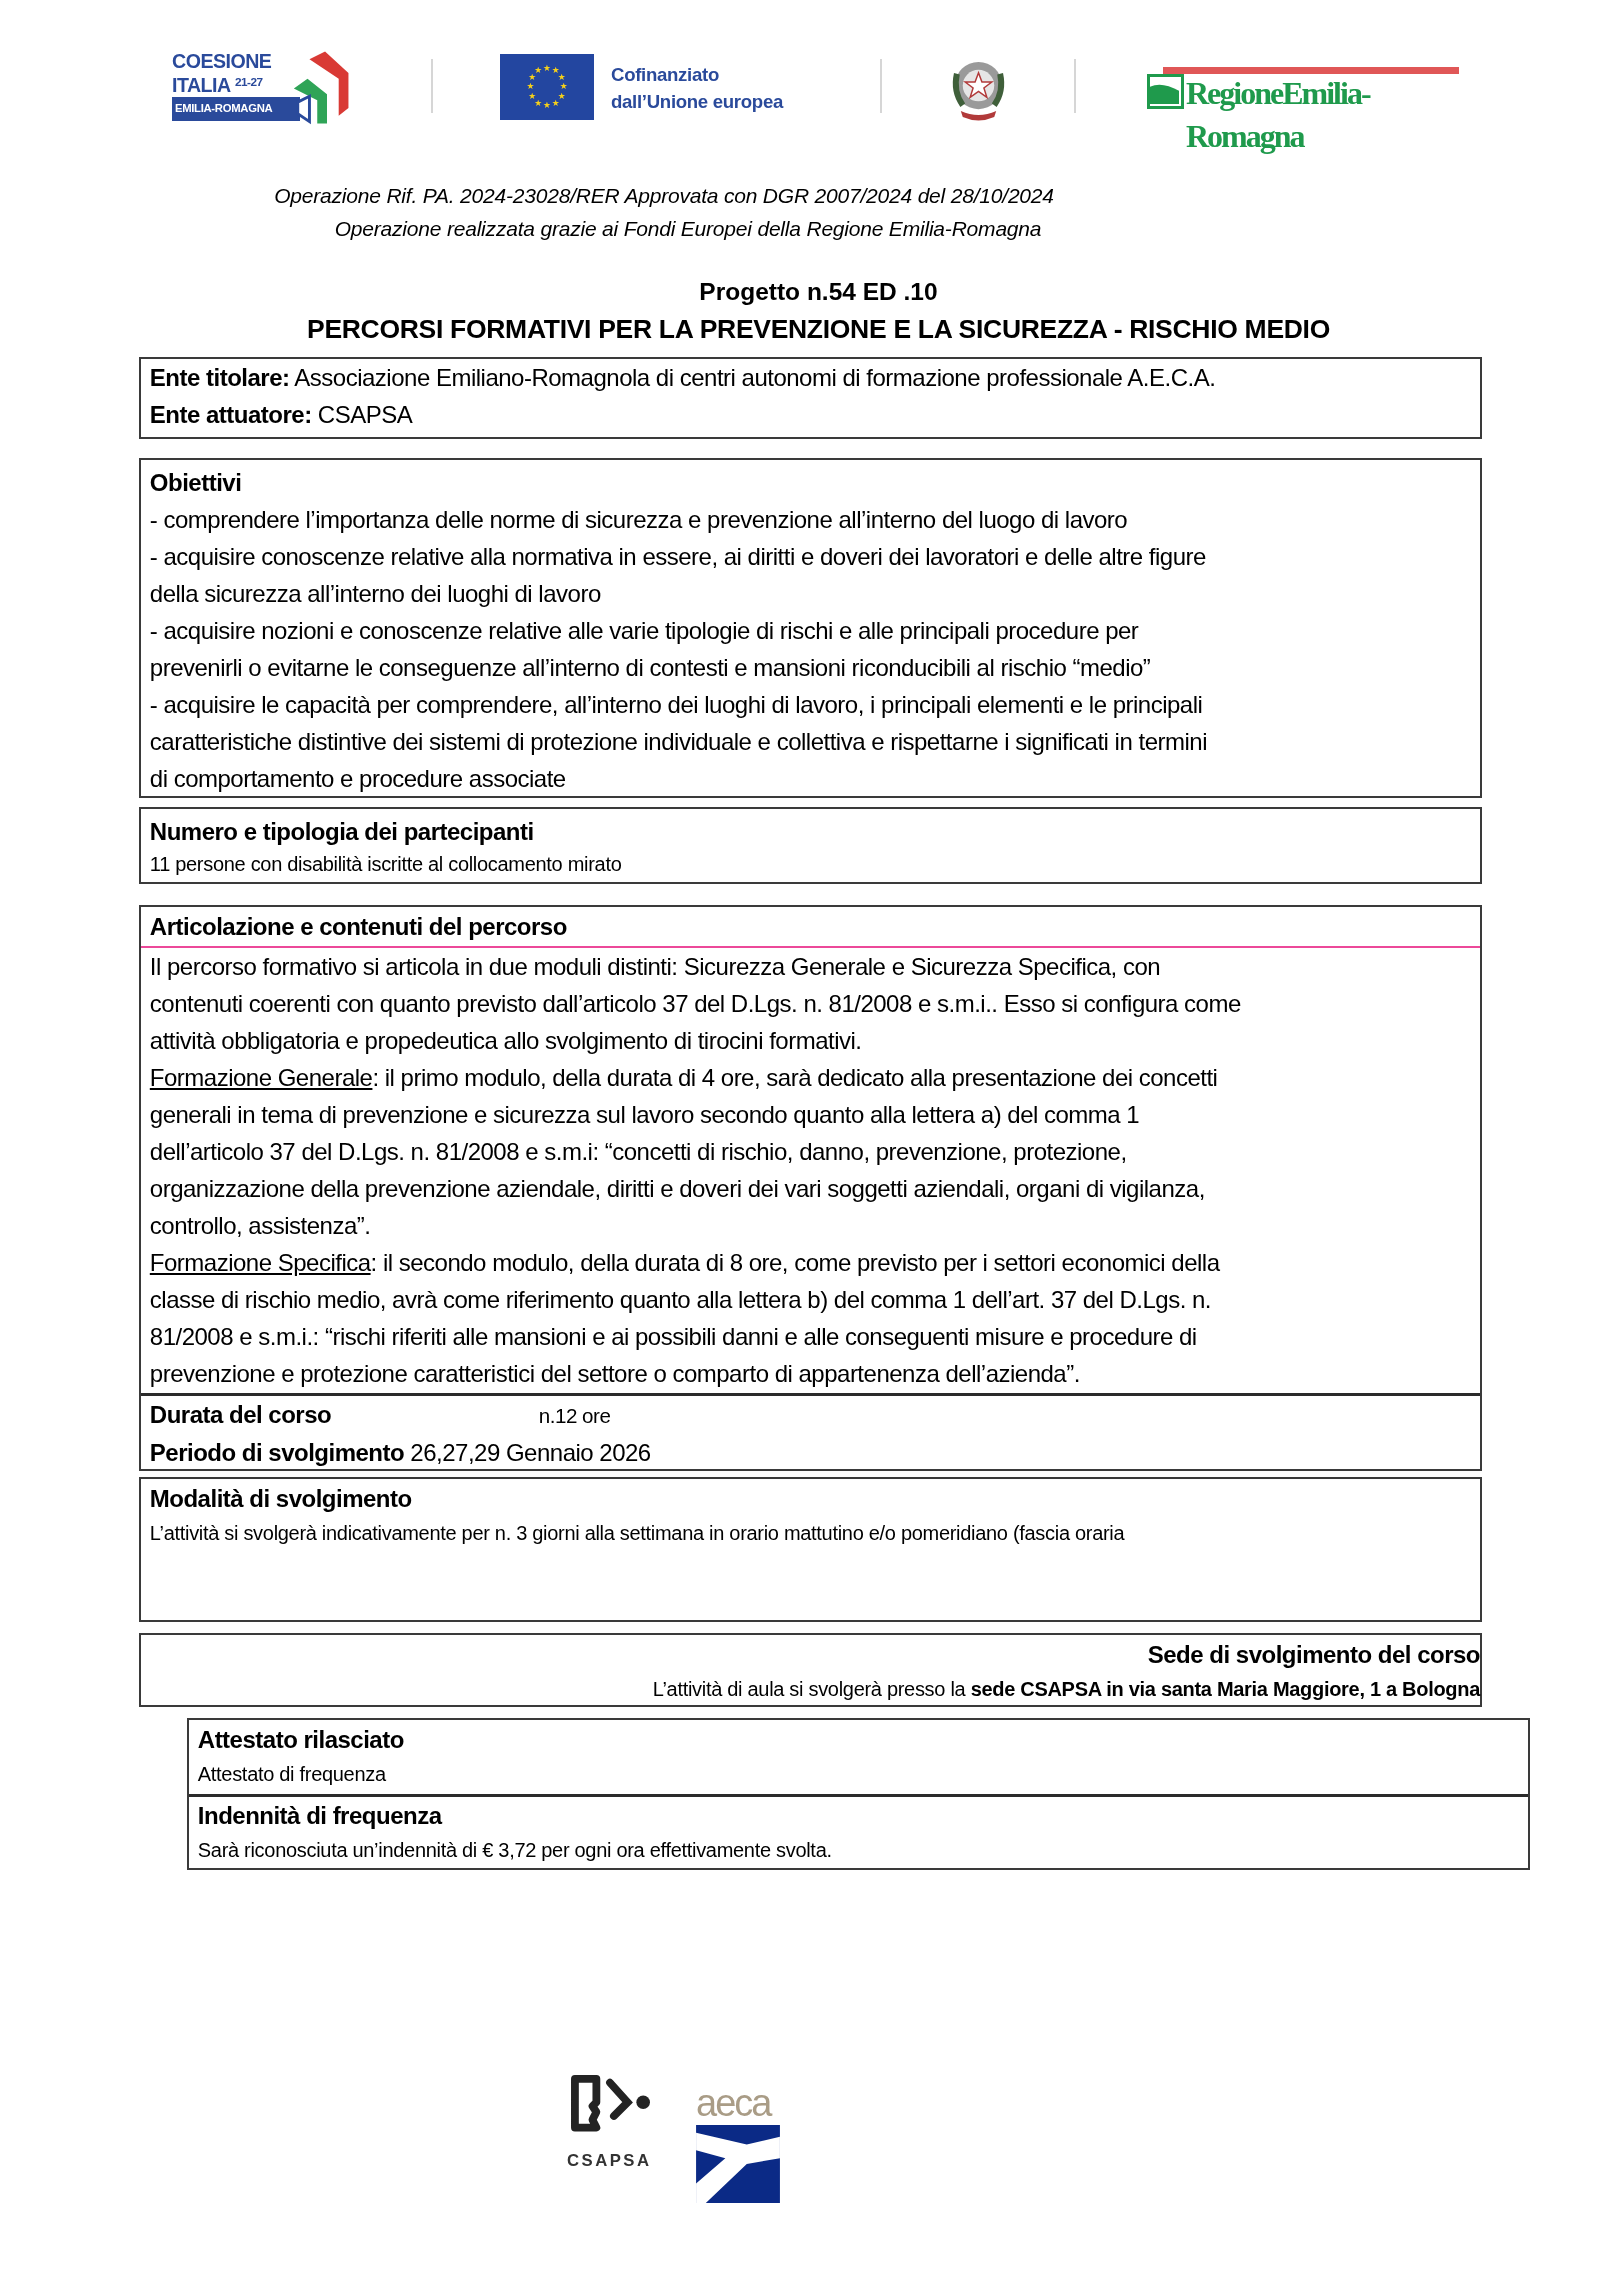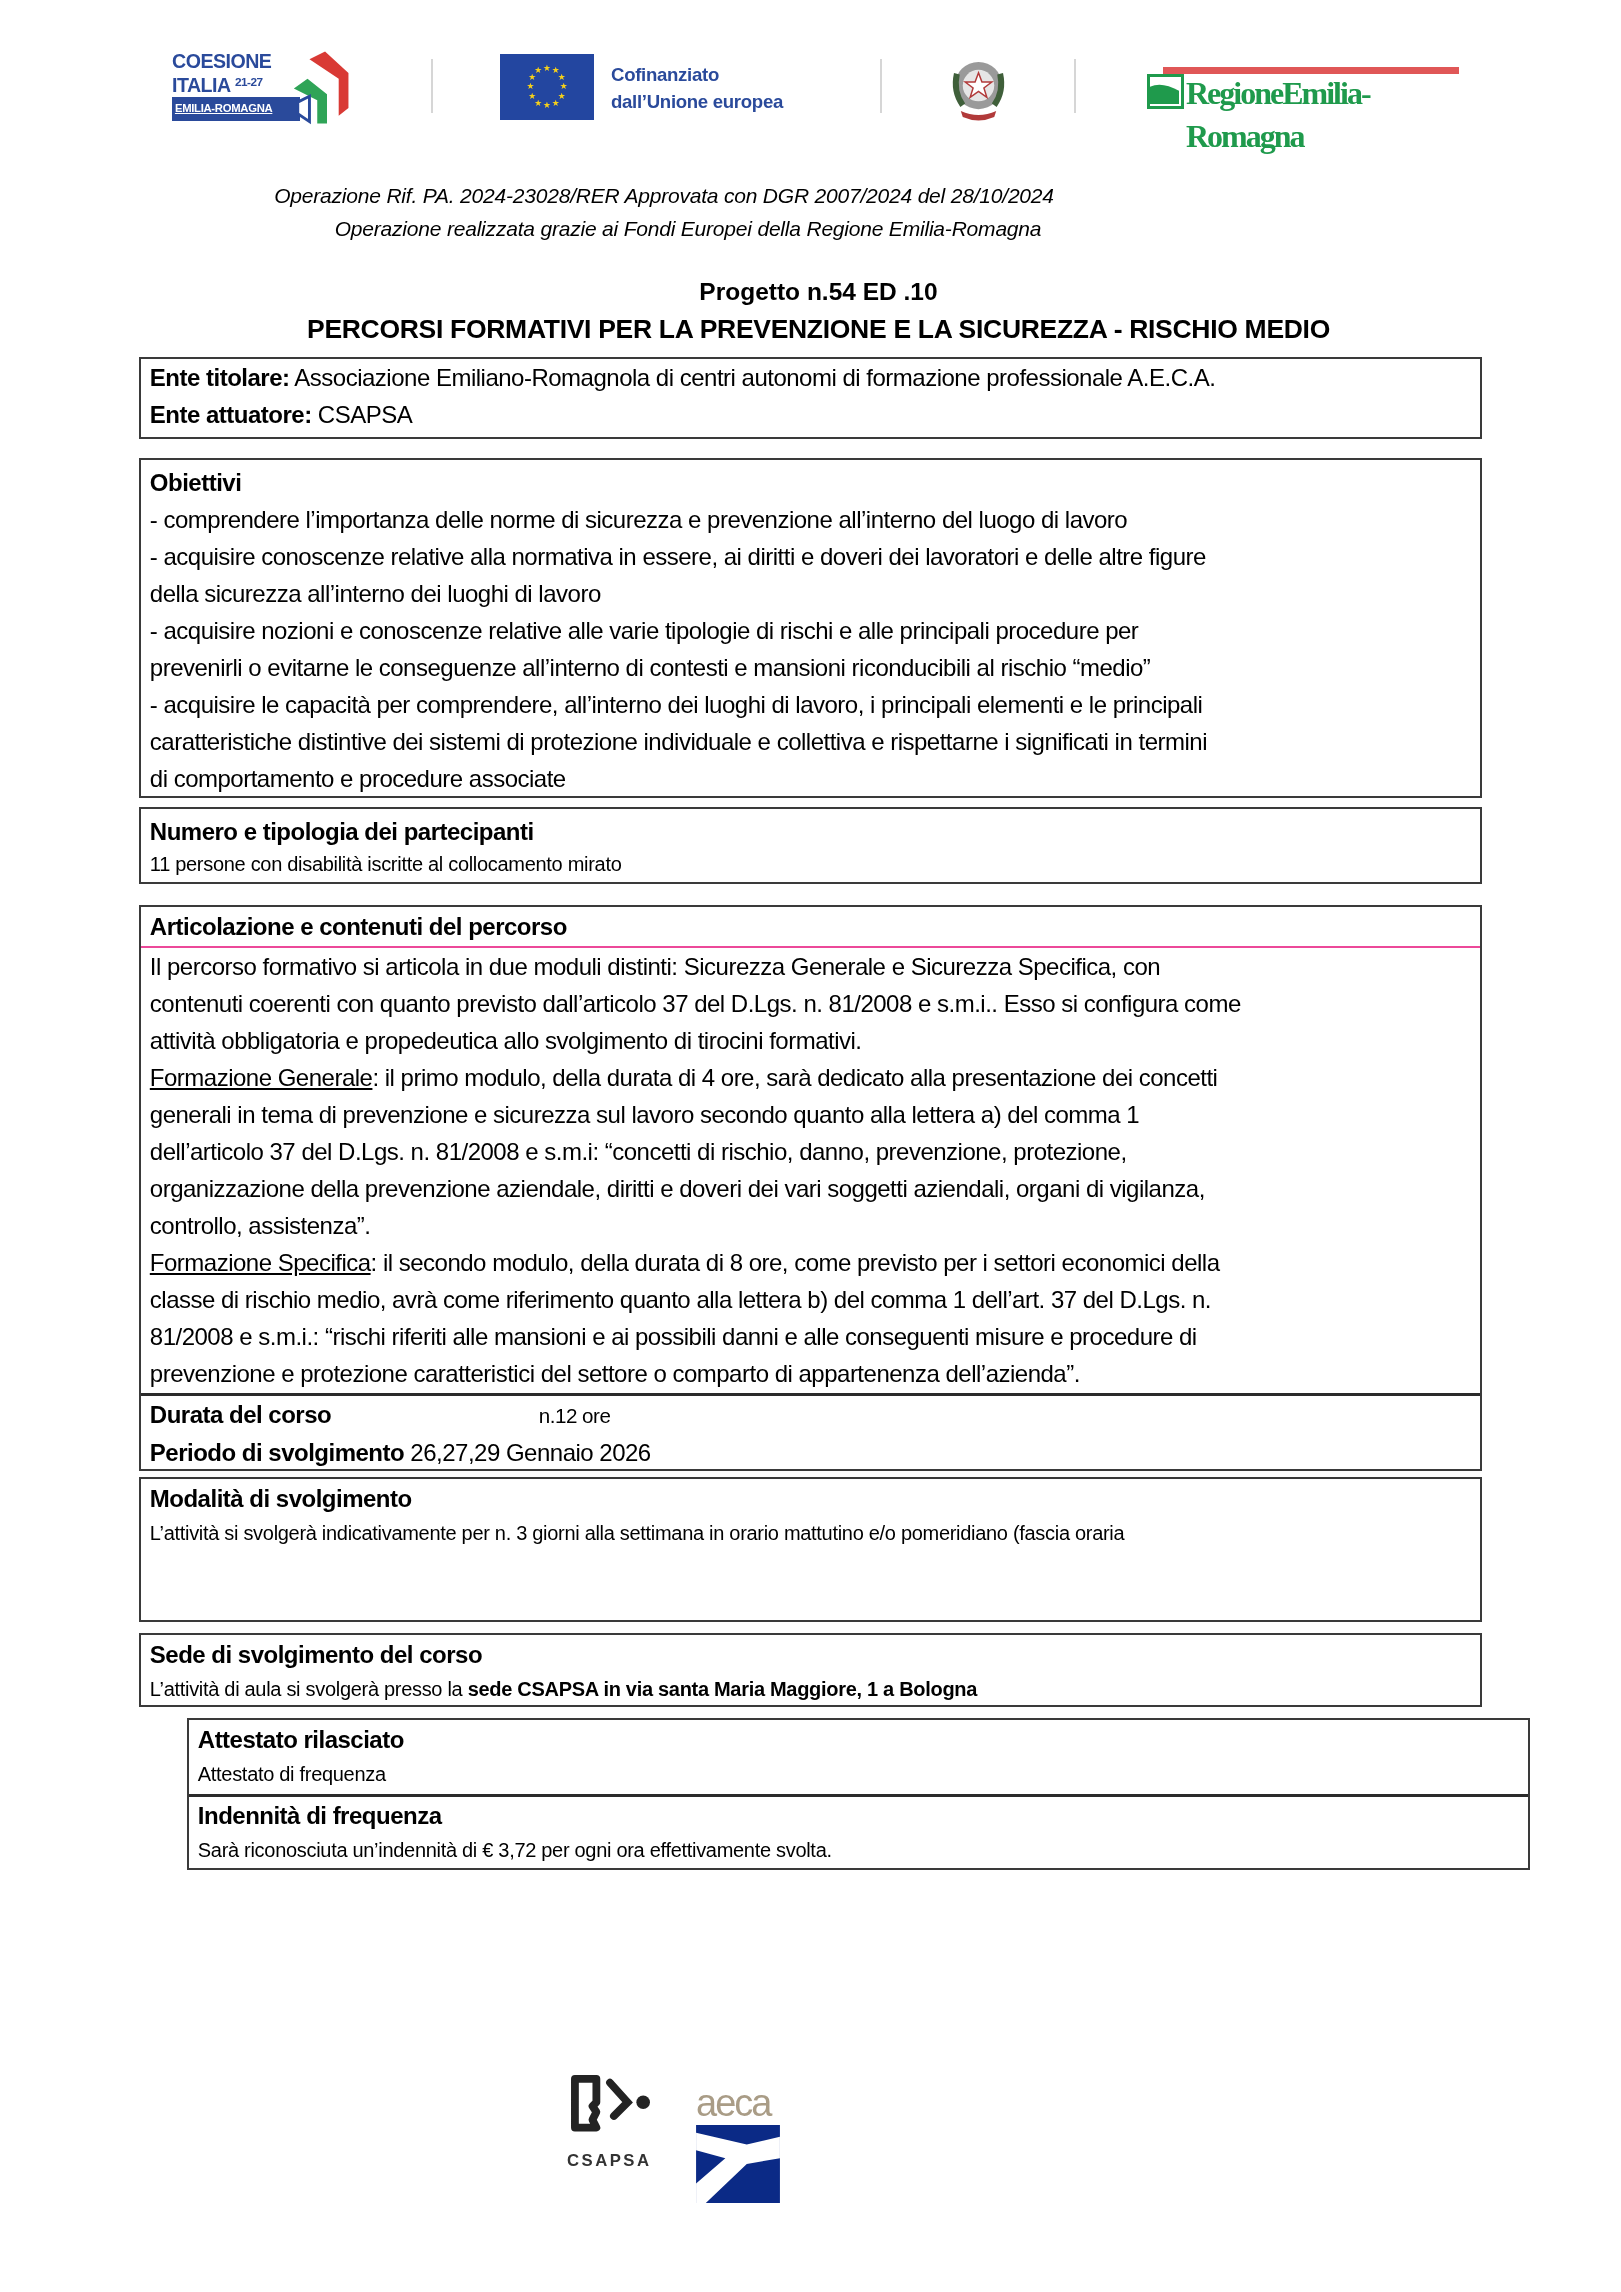--- a/index.html
+++ b/index.html
@@ -7,21 +7,21 @@
          font-family:"Liberation Sans", sans-serif; color:#000; }
   .abs { position:absolute; }
 
   
   .logo-coesione { left:172px; top:51px; width:196px; height:74px; }
   .coes-text { position:absolute; left:0; top:0; color:#2a4a9b; font-weight:bold;
                font-size:19.6px; line-height:20.6px; letter-spacing:-0.5px; }
   .coes-text sup { font-size:11.8px; vertical-align:5.9px; }
   .coes-band { position:absolute; left:0; top:46px; width:125px; height:23.5px; background:#2a4a9b;
                color:#fff; font-size:11.3px; font-weight:bold; line-height:23.5px; padding-left:2.9px;
-               letter-spacing:-0.3px;text-decoration:underline; }
+               letter-spacing:-0.3px; }
   .vsep { position:absolute; width:2px; background:#d6d6d6; }
   .logo-eu-flag { left:500px; top:54px; width:94px; height:66px; background:#2346a0; }
   .logo-eu-text { left:611px; top:61px; color:#2a4a9b; font-weight:bold; font-size:18.6px; line-height:27.4px; letter-spacing:-0.3px; }
   .logo-emblem { left:949px; top:54px; width:59px; height:69px; }
   .logo-rer { left:1147px; top:64px; width:314px; height:54px; }
   .rer-bar { position:absolute; left:15.7px; top:2.9px; width:296px; height:6.9px; background:#e05757; }
   .rer-square { position:absolute; left:0; top:9.8px; width:37px; height:35px; border:3.9px solid #1f9a4c; box-sizing:border-box; background:#fff; overflow:hidden; }
   .rer-text { position:absolute; left:39px; top:7.8px; color:#1f9a4c; font-family:"Liberation Serif", serif;
               font-weight:bold; font-size:32px; letter-spacing:-2px; line-height:43px; }
 
@@ -166,21 +166,21 @@
   </div>
 </div>
 
 <div class="box" style="top:1477px;height:145px;">
   <div class="pad" style="padding-top:1px;">
     <div class="line-l b">Modalità di svolgimento</div>
     <div class="line-s">L’attività si svolgerà indicativamente per n. 3 giorni alla settimana in orario mattutino e/o pomeridiano (fascia oraria</div>
   </div>
 </div>
 
-<div class="box" style="top:1633px;height:74px;">
+<div class="box" style="top:1633px;height:74px;text-align:right;">
   <div class="pad" style="padding-top:1px;">
     <div class="line-l b">Sede di svolgimento del corso</div>
     <div class="line-s"><span>L’attività di aula si svolgerà presso la </span><span class="b">sede CSAPSA in via santa Maria Maggiore, 1 a Bologna</span></div>
   </div>
 </div>
 
 <div class="box" style="top:1718px;height:152px;margin-left:48px;">
   <div class="pad" style="padding-top:1px;height:74px;box-sizing:border-box;">
     <div class="line-l b">Attestato rilasciato</div>
     <div class="line-s">Attestato di frequenza</div>

